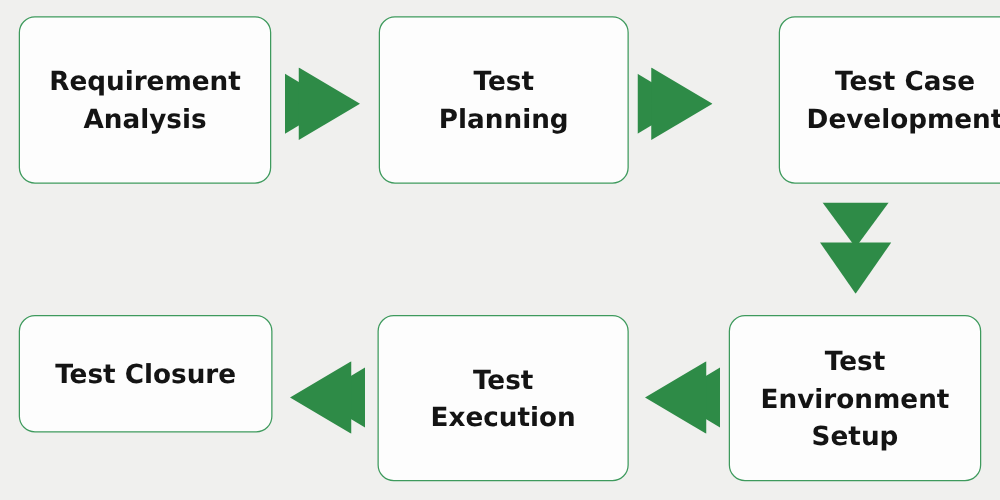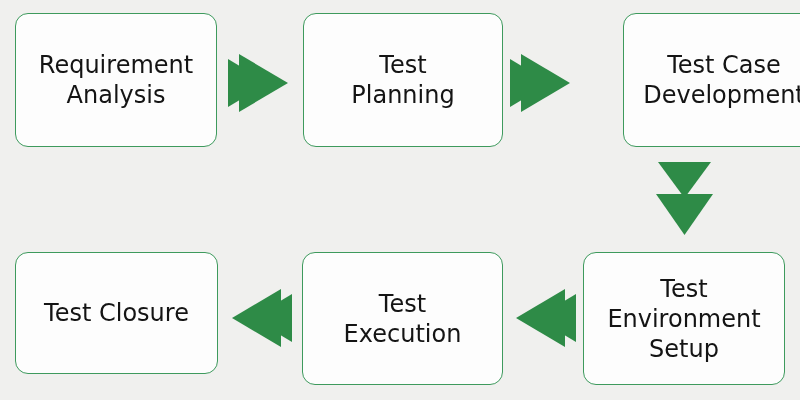--- a/index.html
+++ b/index.html
@@ -23,42 +23,42 @@
     position: absolute;
     background: var(--box-fill);
     border: 1.5px solid var(--box-border);
     border-radius: 13px;
     display: flex;
     align-items: center;
     justify-content: center;
     text-align: center;
   }
   .node-label {
-    font-size: 24px;
-    font-weight: normal;
+    font-size: 21px;
+    font-weight: bold;
     line-height: 30px;
     color: var(--text-color);
     white-space: pre-line;
   }
   .connector {
     position: absolute;
     color: var(--arrow-green);
     line-height: 0;
   }
   .connector svg { display: block; }
   .connector polygon { fill: currentColor; }
 
   
   .pos-node-1 { left: 15px;  top: 13px;  width: 202px; height: 134px; }
   .pos-node-2 { left: 303px; top: 13px;  width: 200px; height: 134px; }
   .pos-node-3 { left: 583px; top: 13px;  width: 202px; height: 134px; margin-left: 40px; }
   
   .pos-node-4 { left: 583px; top: 252px; width: 202px; height: 133px; }
   .pos-node-5 { left: 302px; top: 252px; width: 201px; height: 133px; }
-  .pos-node-6 { left: 15px;  top: 252px; width: 203px; height: 122px; }
+  .pos-node-6 { left: 15px;  top: 252px; width: 203px; height: 94px; }
   
   .pos-arrow-1 { left: 228px; top: 54px;  }
   .pos-arrow-2 { left: 510px; top: 54px;  }
   .pos-arrow-3 { left: 656px; top: 162px; }
   .pos-arrow-4 { left: 516px; top: 289px; }
   .pos-arrow-5 { left: 232px; top: 289px; }
 </style>
 </head>
 <body>
 

